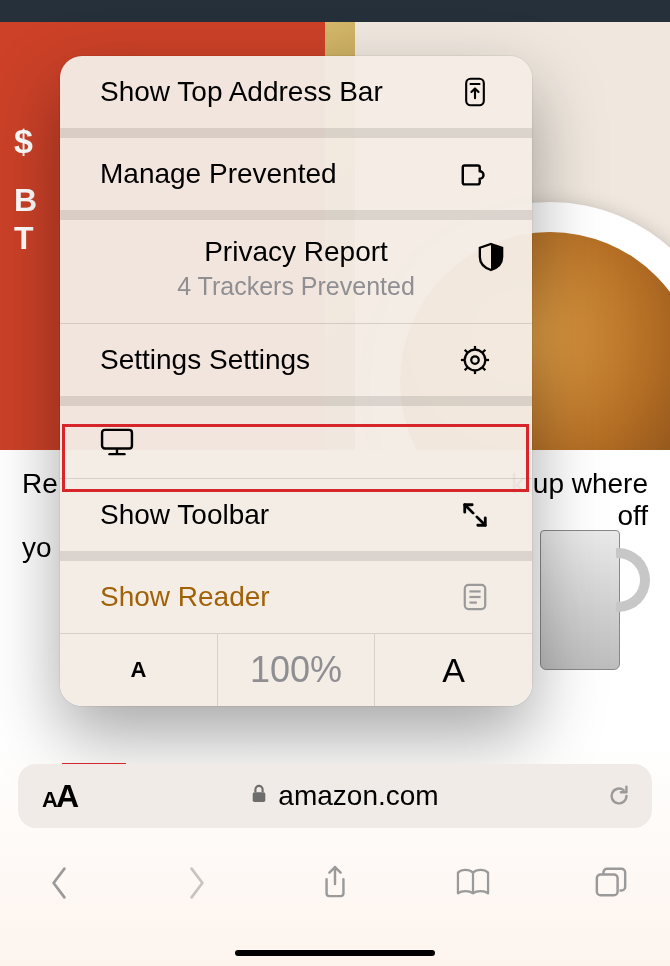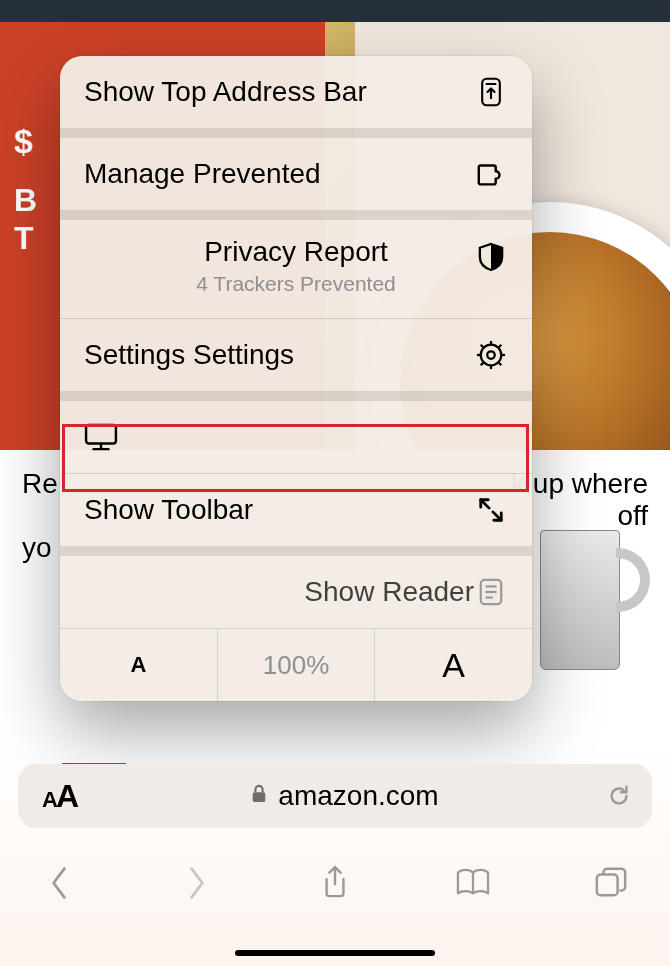--- a/index.html
+++ b/index.html
@@ -26,40 +26,40 @@
   
   .popover {
     position:absolute; top:56px; left:60px; width:472px;
     background:rgba(244,236,229,0.96);
     border-radius:22px;
     box-shadow:0 30px 70px rgba(0,0,0,.35), 0 0 0 1px rgba(0,0,0,.05);
     overflow:hidden;
   }
   .popover .row {
     display:flex; align-items:center; justify-content:space-between;
-    padding:19px 24px; font-size:28px; color:#000;
+    padding:19px 40px; font-size:28px; color:#000;
     background:transparent; border:none; width:100%; text-align:left; cursor:pointer;
   }
   .popover .row.sub { padding-top:16px; padding-bottom:22px; flex-direction:column; align-items:center; }
   .popover .row.sub .title { font-size:28px; }
-  .popover .row.sub .subtitle { font-size:21px; color:#8e8e93; margin-top:4px; }
+  .popover .row.sub .subtitle { font-size:25px; color:#8e8e93; margin-top:4px; }
   .popover .row .icon { width:34px; height:34px; display:flex; align-items:center; justify-content:center; color:#000; flex:none; }
   .popover .row .icon.abs { position:absolute; right:24px; top:20px; }
   .popover .row.sub { position:relative; }
   .popover .sep-thin  { height:1px; background:rgba(0,0,0,0.12); }
   .popover .sep-thick { height:10px; background:rgba(0,0,0,0.10); }
-  .popover .row.disabled { color:#404040; cursor:default;justify-content:flex-end; }
+  .popover .row.disabled { color:#a16207; cursor:default; }
   .popover .row.disabled .icon svg * { stroke:#9a9a9a !important; }
 
   .popover .zoomrow { display:flex; align-items:center; height:72px; }
   .popover .zoomrow > * { flex:1; display:flex; align-items:center; justify-content:center; font-size:30px; }
   .popover .zoomrow .divider { flex:0 0 1px; align-self:stretch; background:rgba(0,0,0,0.12); }
   .popover .zoomrow .small { font-size:22px; font-weight:600; }
   .popover .zoomrow .big   { font-size:34px; }
-  .popover .zoomrow .pct   { color:#8e8e93; font-size:26px; }
+  .popover .zoomrow .pct   { color:#8e8e93; font-size:36px; }
   .popover .zoomrow button { background:none; border:none; cursor:pointer; font-family:inherit; color:#000; }
 
   
   .hl { position:absolute; border:3px solid #d7262b; pointer-events:none; }
 
   
   .addrwrap { position:absolute; left:18px; right:18px; top:764px; height:64px; background:#f0ebe6; border-radius:18px; display:flex; align-items:center; padding:0 18px; color:#000; }
   .addrwrap .aa { font-family:inherit; display:flex; align-items:baseline; padding:2px 6px; }
   .addrwrap .aa .s { font-size:22px; font-weight:600; }
   .addrwrap .aa .l { font-size:32px; font-weight:600; margin-left:-2px; }

